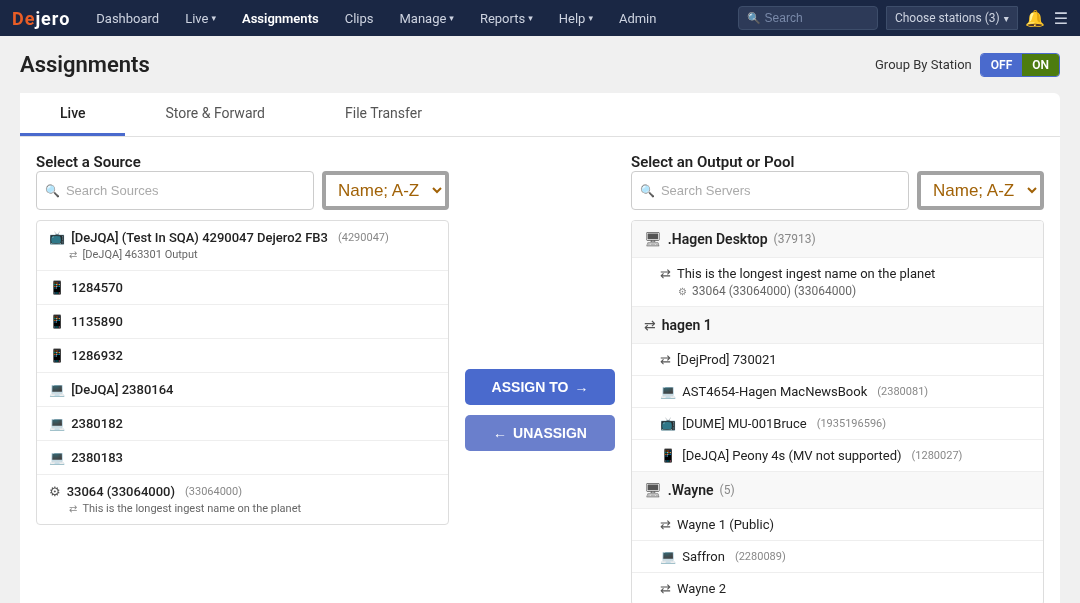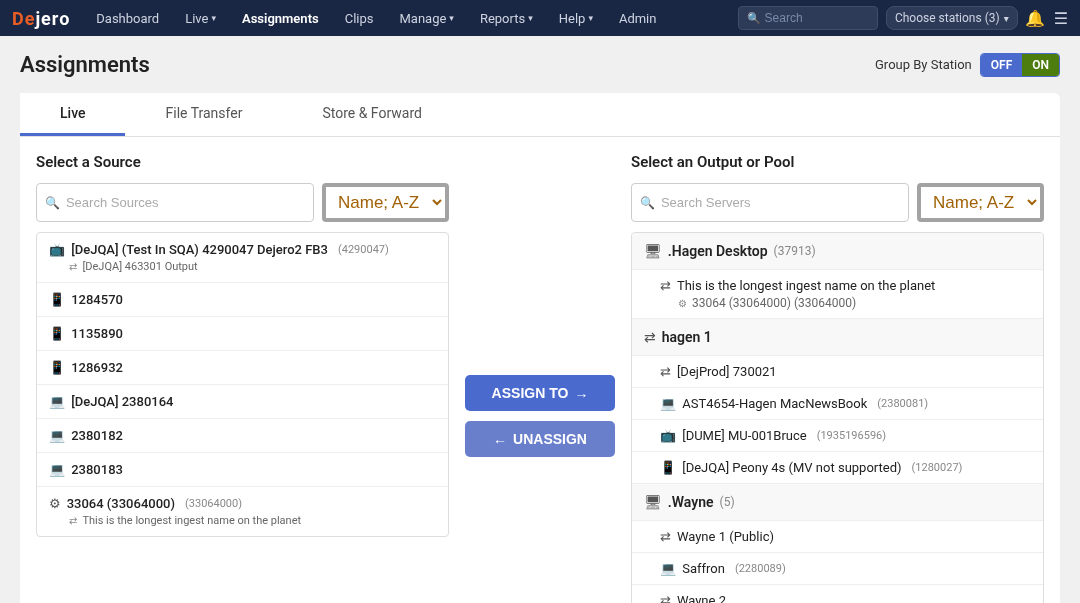--- a/index.html
+++ b/index.html
@@ -58,21 +58,21 @@
       border: none;
       outline: none;
       color: #cdd3e0;
       font-size: 12px;
       width: 110px;
     }
     .search-box input::placeholder { color: #7a8aaa; }
     .station-selector {
       background: #2d3a58;
       border: 1px solid #3d4d6a;
-      border-radius: 8px;
+      border-radius: 1px;
       color: #cdd3e0;
       font-size: 12px;
       padding: 4px 8px;
       display: flex;
       align-items: center;
       gap: 4px;
       cursor: pointer;
     }
     .notif-icon {
       color: #cdd3e0;
@@ -165,21 +165,20 @@
     }
 
     
     .panel {
       flex: 1;
     }
     .panel-title {
       font-size: 15px;
       font-weight: 600;
       color: #222;
-      margin-bottom: 12px;
     }
     .panel-controls {
       display: flex;
       gap: 8px;
       margin-bottom: 10px;
     }
     .search-input-wrap {
       display: flex;
       align-items: center;
       border: 1px solid #ccc;
@@ -390,24 +389,24 @@
         <div class="toggle-on">ON</div>
       </div>
     </div>
   </div>
 
   <div class="tabs">
     <div class="tab active">
       <span>Live</span>
     </div>
     <div class="tab">
+      <span>Store &amp; Forward</span>
+    </div>
+    <div class="tab">
       <span>File Transfer</span>
-    </div>
-    <div class="tab">
-      <span>Store &amp; Forward</span>
     </div>
   </div>
 
   <div class="main-content">
 
     <div class="panel">
       <div class="panel-title">Select a Source</div>
       <div class="panel-controls">
         <div class="search-input-wrap">
           <span class="search-icon-sm">🔍</span>

